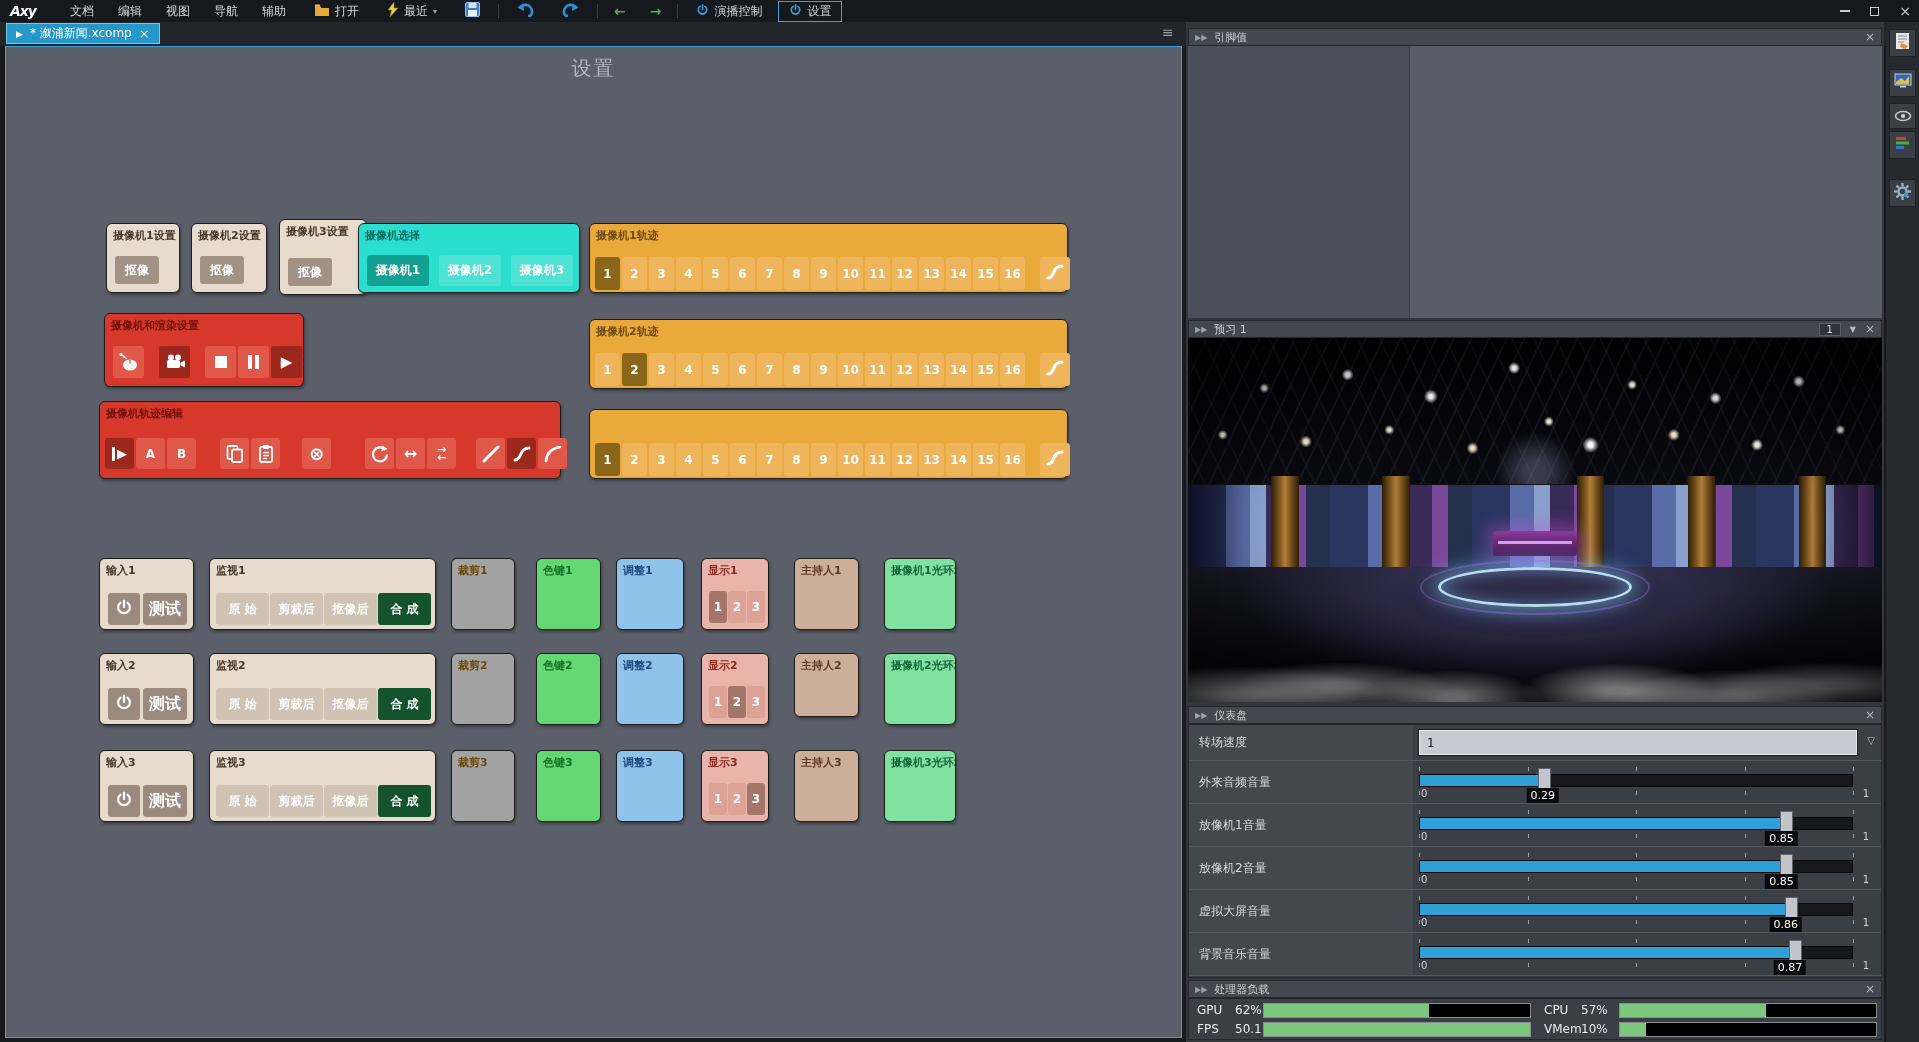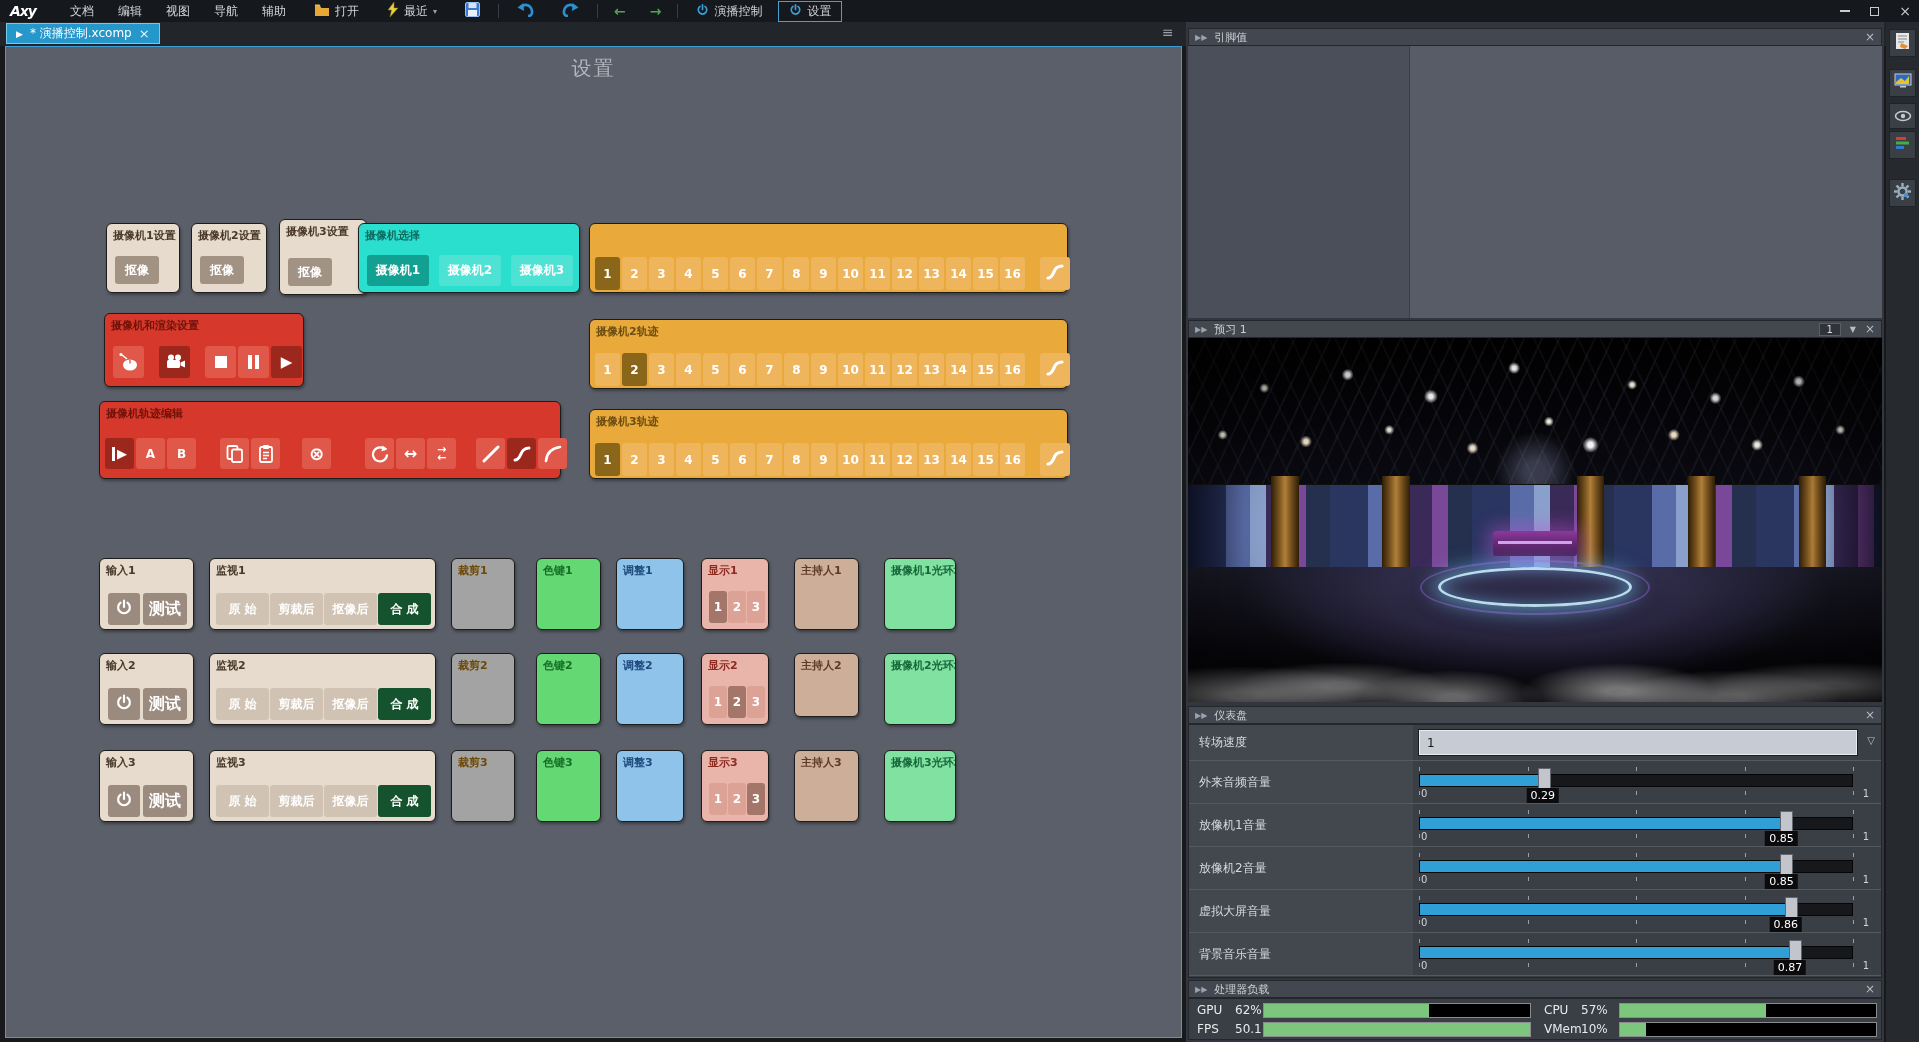--- a/index.html
+++ b/index.html
@@ -254,21 +254,21 @@
     <div class="winctl">
       <span class="wmin"></span>
       <span class="wmax"></span>
       <span class="wclose">×</span>
     </div>
   </div>
 
   <div id="tabbar">
     <div class="tab">
       <span class="tab-play">▶</span>
-      <span>* 演播控制.xcomp</span>
+      <span>* 溆浦新闻.xcomp</span>
       <span class="tab-x">×</span>
     </div>
     <div class="hamb">≡</div>
   </div>
 
   <div id="canvas">
     <div class="cv-title">设置</div>
 
     <div id="cam-setups">
         <div class="panel beige" style="left: 100px; top: 176px; width: 74px; height: 70px;">
@@ -289,20 +289,21 @@
       <div class="p-title">摄像机选择</div>
       <div id="cs-row">
           <div class="btn cs-btn sel">摄像机1</div>
           <div class="btn cs-btn">摄像机2</div>
           <div class="btn cs-btn">摄像机3</div>
         </div>
     </div>
 
     <div id="track-panels">
         <div class="panel orange" style="left: 583px; top: 176px; width: 479px; height: 70px;">
+          <div class="p-title">摄像机1轨迹</div>
           <div class="track-row">
             <div class="btn tbtn sel">1</div>
             <div class="btn tbtn">2</div>
             <div class="btn tbtn">3</div>
             <div class="btn tbtn">4</div>
             <div class="btn tbtn">5</div>
             <div class="btn tbtn">6</div>
             <div class="btn tbtn">7</div>
             <div class="btn tbtn">8</div>
             <div class="btn tbtn">9</div>
@@ -340,21 +341,20 @@
             <div class="btn tbtn">15</div>
             <div class="btn tbtn">16</div>
             <div class="btn scurve-btn">
               <span><svg width="20" height="20" viewBox="0 0 20 20">
                   <path d="M3 16 C 10 16 7 4 17 4" fill="none" stroke="#fff" stroke-width="3.2" stroke-linecap="round"></path>
                 </svg></span>
             </div>
           </div>
         </div>
         <div class="panel orange" style="left: 583px; top: 362px; width: 479px; height: 70px;">
-          <div class="p-title">摄像机3轨迹</div>
           <div class="track-row">
             <div class="btn tbtn sel">1</div>
             <div class="btn tbtn">2</div>
             <div class="btn tbtn">3</div>
             <div class="btn tbtn">4</div>
             <div class="btn tbtn">5</div>
             <div class="btn tbtn">6</div>
             <div class="btn tbtn">7</div>
             <div class="btn tbtn">8</div>
             <div class="btn tbtn">9</div>

